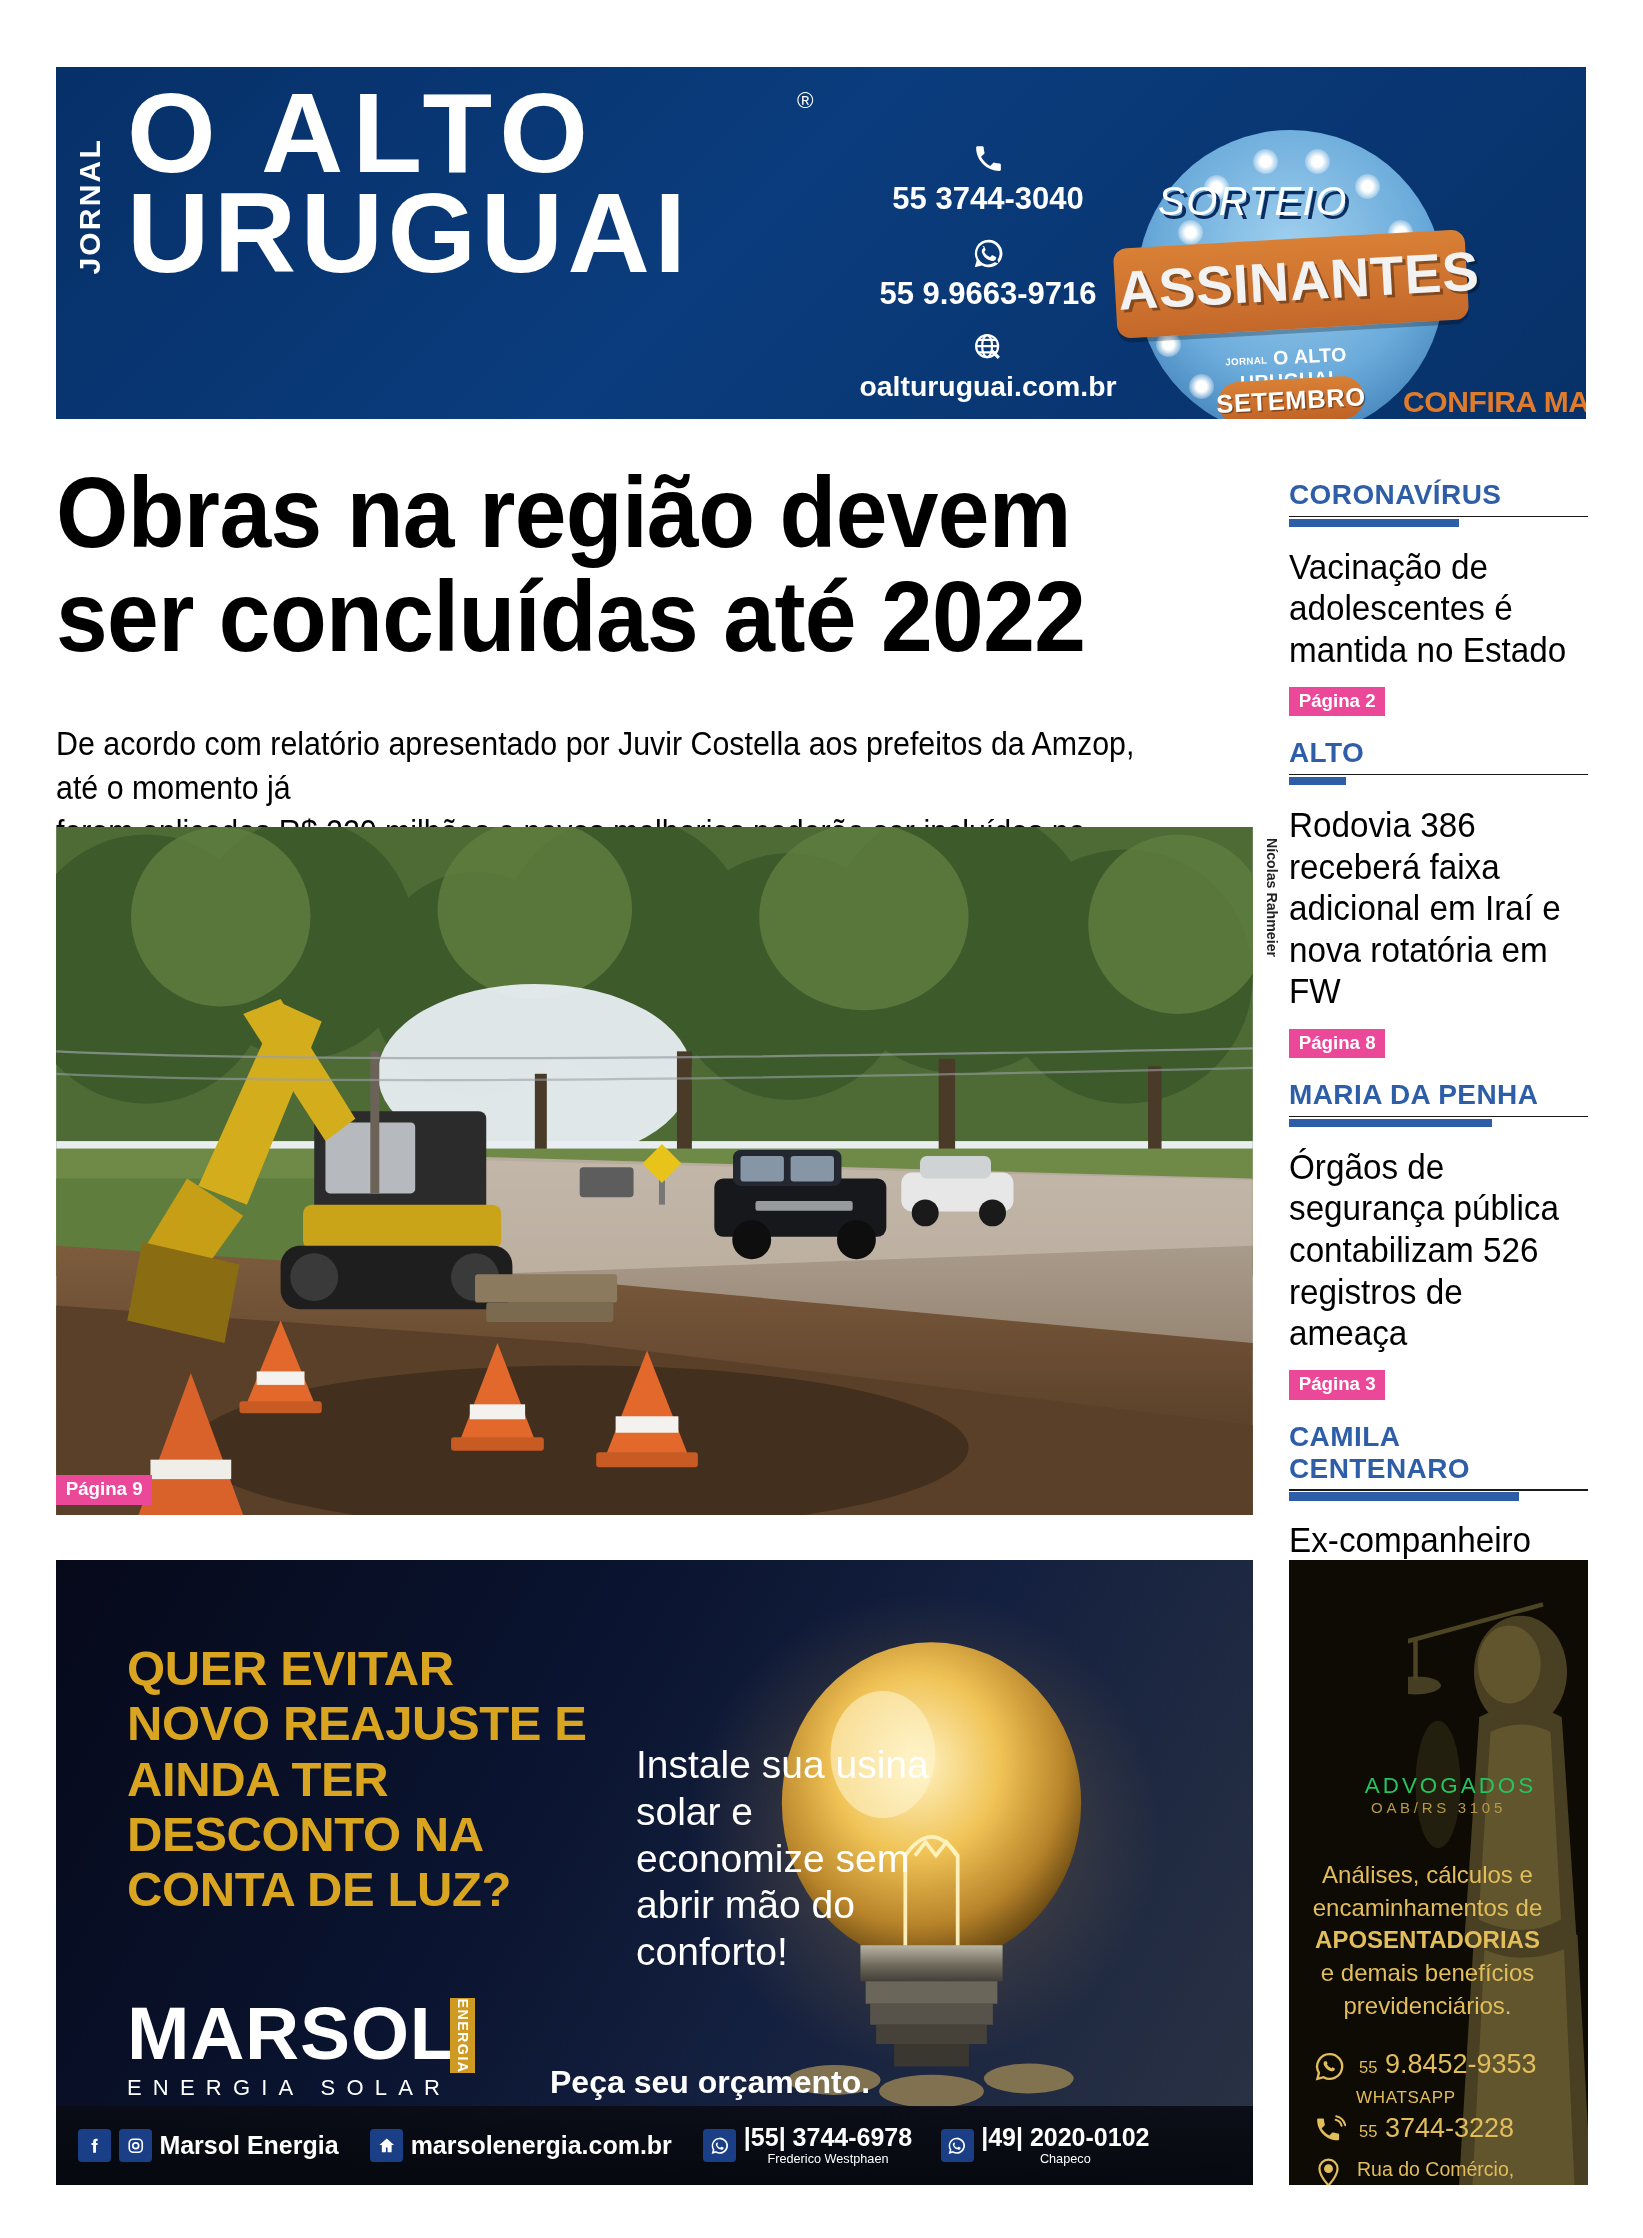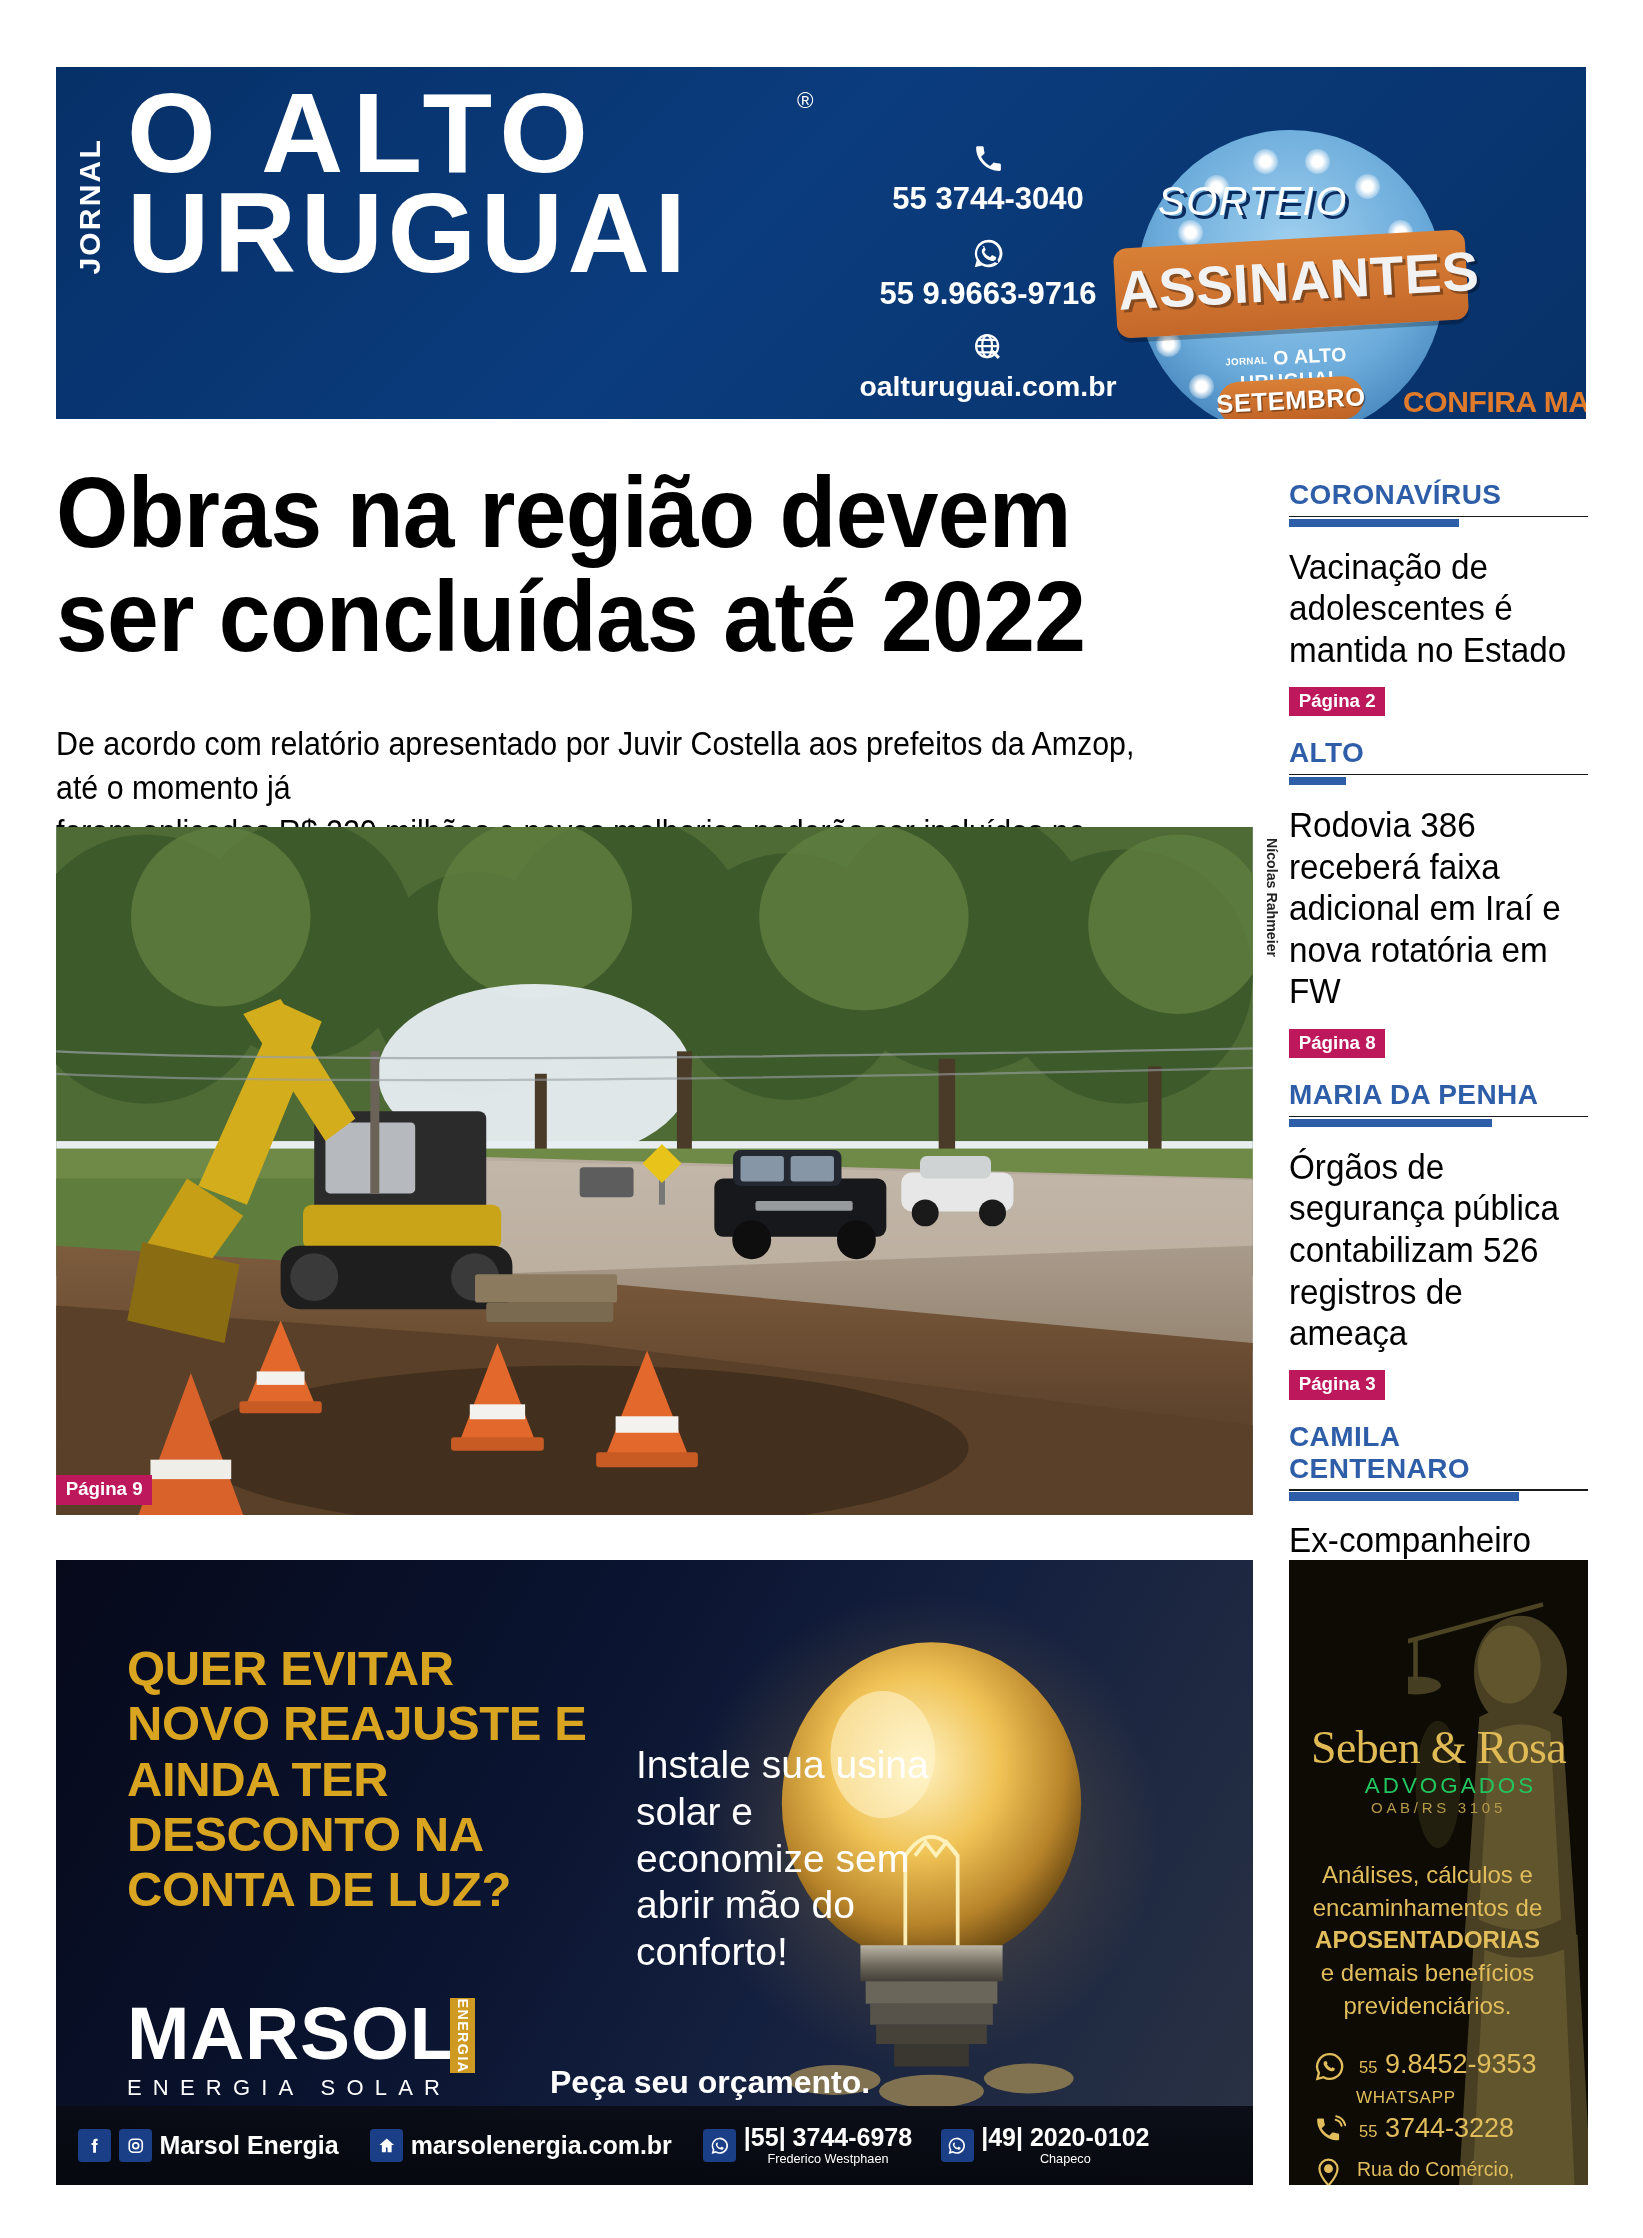--- a/index.html
+++ b/index.html
@@ -111,21 +111,21 @@
     position:absolute; left:56px; top:827px; width:1197px; height:688px;
     overflow:hidden; background:#6a7f5a;
   }
   .photo svg { display:block; }
   .photo-credit {
     position:absolute; left:1264px; top:838px;
     writing-mode:vertical-rl; color:#222; font-size:14.2px; font-weight:bold;
     font-family:"Liberation Sans Narrow","Liberation Sans",sans-serif;
   }
   .pg-badge {
-    position:absolute; background:#be185d; color:#fff;
+    position:absolute; background:#ec4899; color:#fff;
     font-weight:bold; font-size:18.7px; padding:3px 9.7px 4.5px;
     font-family:"Liberation Sans Narrow","Liberation Sans",sans-serif;
   }
   .pg-photo { left:56px; top:1475px; }
 
   
   .sidebar { position:absolute; left:1289px; top:479px; width:299px; }
   .brief { margin-bottom:13.5px; }
   .kicker {
     color:#2f5ea8; font-weight:bold; font-size:28px; letter-spacing:0.4px;
@@ -626,21 +626,20 @@
       </g>
 
       <g stroke="#6a5f33" stroke-width="6" fill="none" opacity="0.8">
         <path d="M-40 120 L180 60"></path>
         <path d="M10 104 L10 160"></path>
       </g>
       <ellipse cx="10" cy="168" rx="34" ry="12" fill="#5c5230" opacity="0.85"></ellipse>
       <ellipse cx="40" cy="300" rx="30" ry="85" fill="#3b341b" opacity="0.6"></ellipse>
     </svg>
 
-    <div class="seben-name">Seben &amp; Rosa</div>
     <div class="seben-adv">ADVOGADOS</div>
     <div class="seben-oab">OAB/RS 3105</div>
 
     <div class="seben-body">
       <div>Análises, cálculos e</div>
       <div>encaminhamentos de</div>
       <div style="font-weight:bold">APOSENTADORIAS</div>
       <div>e demais benefícios</div>
       <div>previdenciários.</div>
     </div>

